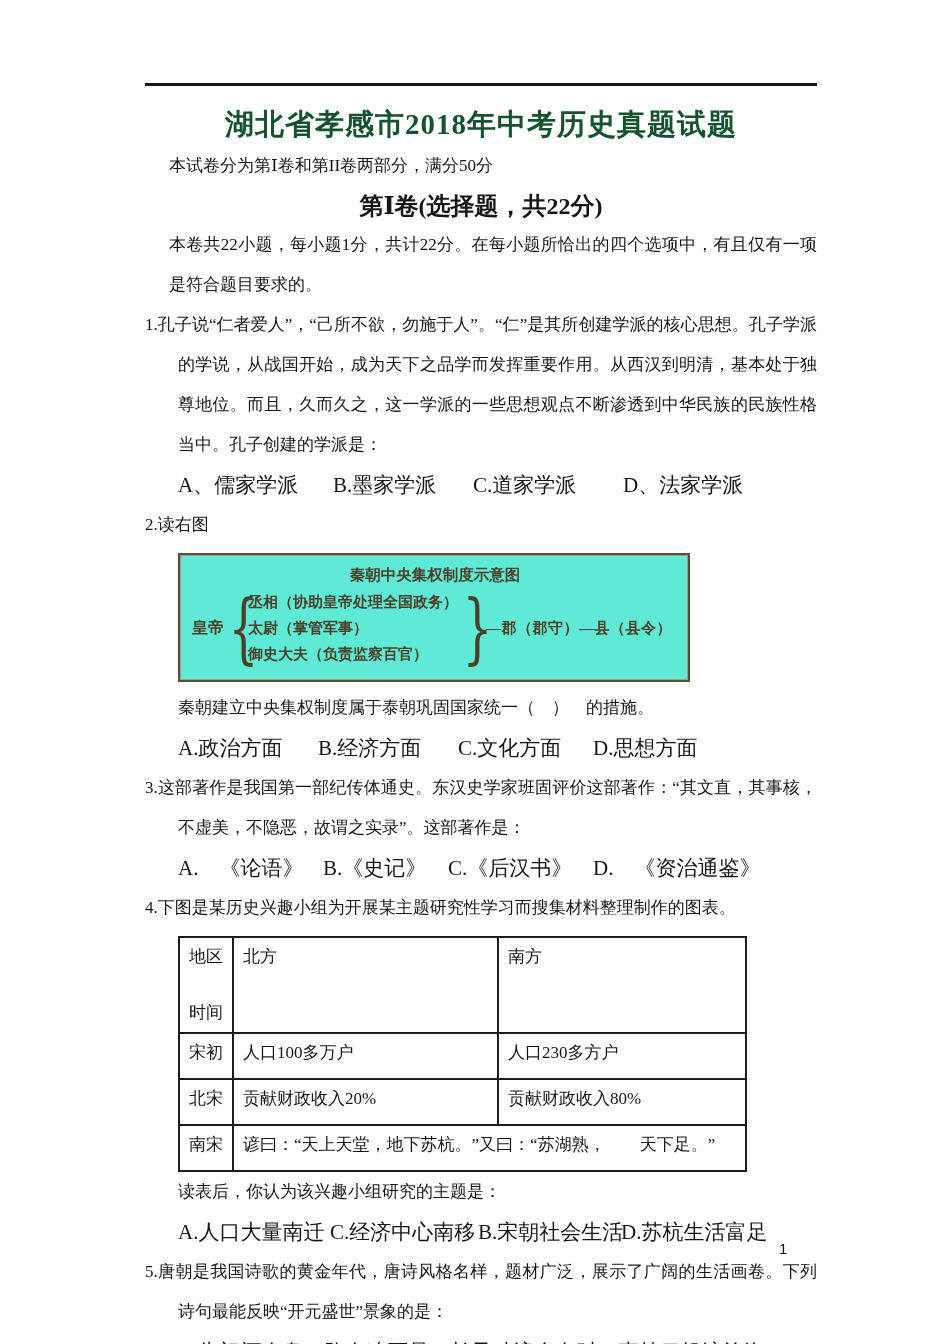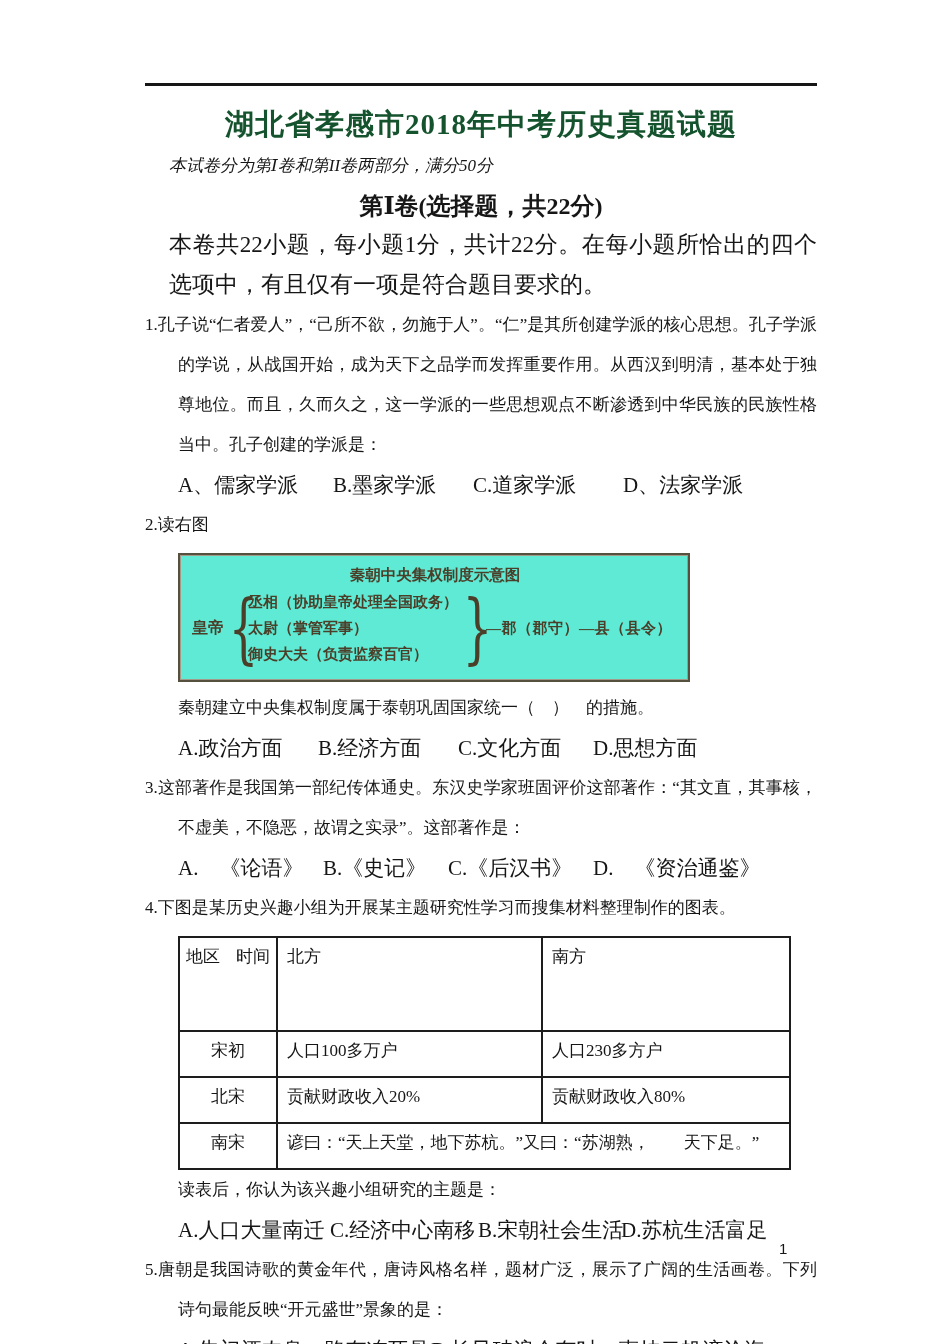--- a/index.html
+++ b/index.html
@@ -26,33 +26,32 @@
     font-size:29px;
     font-weight:bold;
     line-height:32px;
     letter-spacing:1px;
   }
   .preamble {
     margin:11px 0 0;
     padding-left:24px;
     font-size:17px;
     line-height:30px;
-    font-style:italic;
   }
   .section-heading {
     margin:8px 0 0;
     text-align:center;
     font-size:24px;
     font-weight:bold;
     line-height:34px;
   }
   .intro {
     margin:2px 0 0;
     padding-left:24px;
-    font-size:23px;
+    font-size:17px;
     line-height:40px;
     text-align:justify;
   }
 
   .stem {
     margin:0;
     padding-left:33px;
     text-indent:-33px;
     font-size:17px;
     line-height:40px;
@@ -153,21 +152,21 @@
   }
   .data-table td.rowlabel {
     width:40px;
     text-align:center;
     padding:5px 6px;
     white-space:nowrap;
   }
   .data-table td.north-col { width:245px; }
   .data-table td.south-col { width:228px; }
   .data-table tr.head-row td { height:82px; }
-  .corner { display:flex; flex-direction:row; gap:16px; }
+  .corner { display:flex; flex-direction:column; gap:28px; }
   .data-table tr.body-row td { height:34px; }
   .span-cell { white-space:nowrap; }
 
   .pagenum {
     position:absolute;
     left:779px; top:1240px;
     font-size:15px;
     font-family:"Liberation Sans","DejaVu Sans",sans-serif;
   }
 </style>

